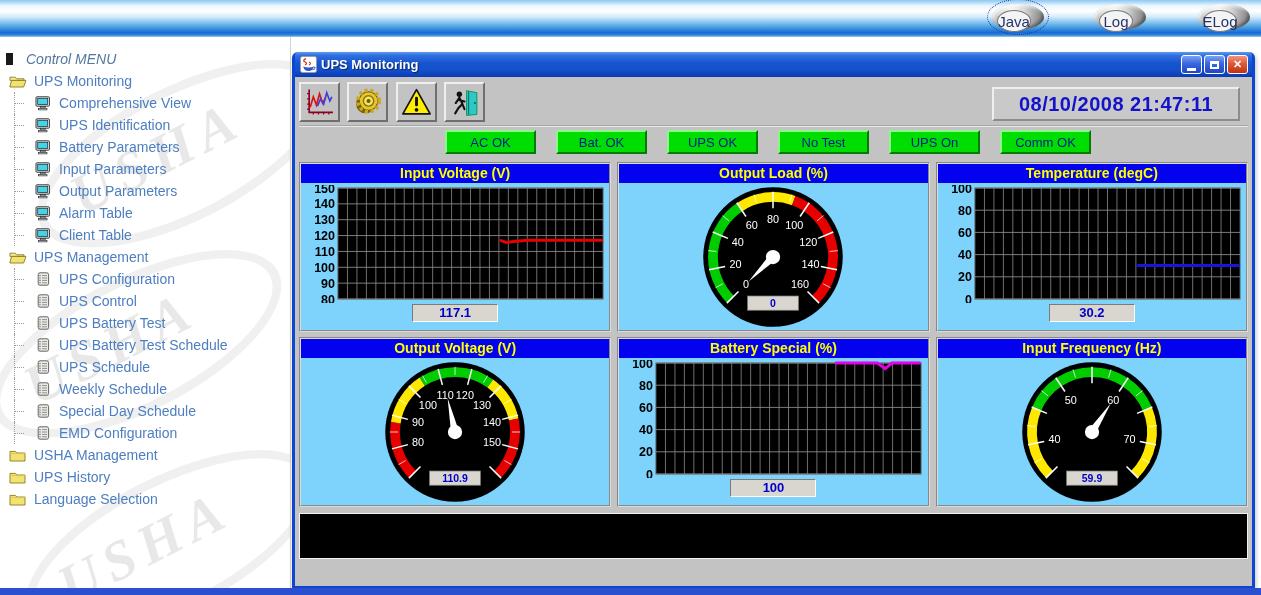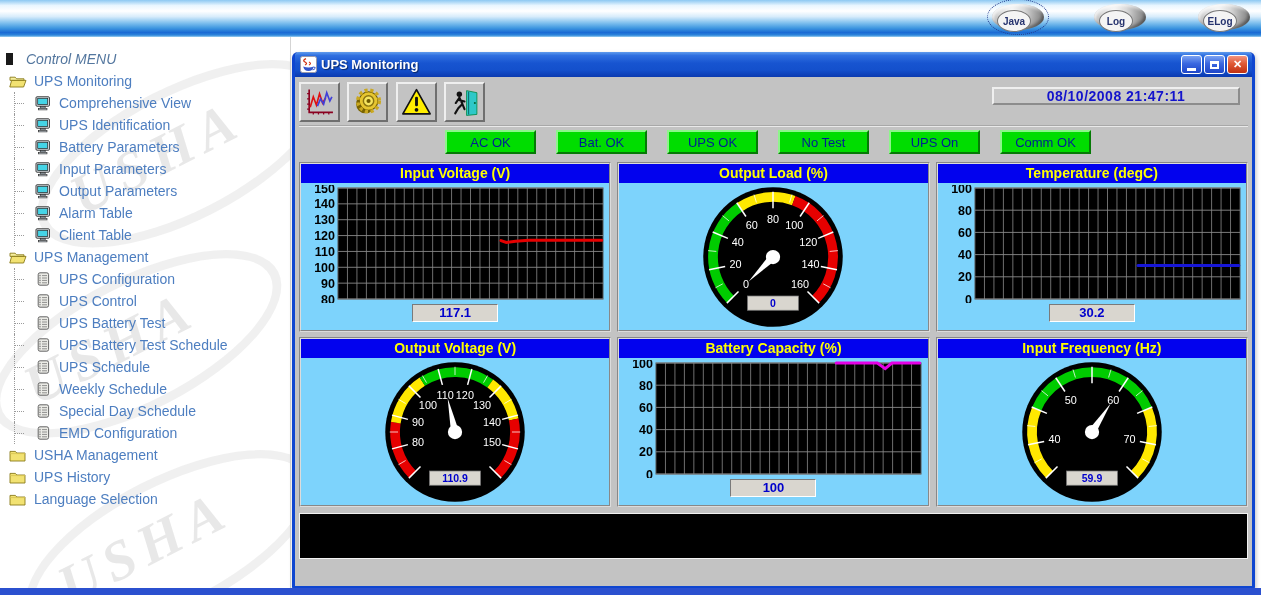--- a/index.html
+++ b/index.html
@@ -9,21 +9,21 @@
 
   
   .topbar { position:absolute; left:0; top:0; width:1261px; height:37px;
     background:linear-gradient(180deg,#8cc8f2 0%,#e9f6ff 15%,#ffffff 30%,#d7ecfb 45%,#7fc0ee 62%,#3e97e0 76%,#1a6ad4 88%,#2f87dc 95%,#9fd0f0 100%); }
   .ovalbtn { position:absolute; top:4px; width:52px; height:26px; border-radius:50%;
     background:radial-gradient(circle at 38% 30%, #fdfdfd 0%, #d8d8d8 35%, #9a9a9a 70%, #6f6f6f 100%);
     box-shadow:inset -2px -2px 3px rgba(0,0,0,.35), inset 2px 2px 3px rgba(255,255,255,.8);
     cursor:pointer; }
   .ovalbtn .lip { position:absolute; left:5px; top:6px; width:34px; height:22px; border-radius:50%;
     background:#f4f4f4; border:1px solid #777; display:flex; align-items:center; justify-content:center;
-    font-size:10px; font-weight:bold; color:#26336e; }
+    font-size:15px; font-weight:normal; color:#26336e; }
   .ovalbtn.focused { outline:1px dotted #223a8c; outline-offset:4px; }
 
   
   .content { position:absolute; left:0; top:37px; width:1261px; height:551px; background:#fff; }
   .sidebar { position:absolute; left:0; top:0; width:291px; height:100%;
     border-right:1px solid #d4d4d4; overflow:hidden; background:#fff; }
   .wm { position:absolute; transform:rotate(-27deg); color:rgba(110,110,110,.16);
     font:italic bold 56px "Liberation Serif", serif; letter-spacing:8px; white-space:nowrap; }
   .wm::before { content:""; position:absolute; left:-42px; top:-26px; width:300px; height:116px;
     border:9px solid rgba(110,110,110,.10); border-radius:50%; }
@@ -57,24 +57,24 @@
   .winbtn.close { background:linear-gradient(180deg,#f2937e 0%,#e05a36 45%,#c03012 100%); }
   .winbtn .minglyph { display:block; width:9px; height:3px; background:#fff; margin-top:9px; }
   .winbtn .maxglyph { display:block; width:9px; height:8px; border:2px solid #fff; border-top-width:3px; }
 
   .wclient { position:relative; height:487px; background:#c3c3c3; padding:3px 4px 0 4px; }
 
   .toolbar { position:relative; height:46px; border-bottom:1px solid #a8a8a8; box-shadow:0 1px 0 #e9e9e9; }
   .toolbtn { display:inline-block; width:41px; height:40px; margin:2px 3px 0 0; padding:3px;
     background:#c3c3c3; border:2px solid; border-color:#efefef #6f6f6f #6f6f6f #efefef; cursor:pointer; }
   .toolbtn svg { width:100%; height:100%; display:block; }
-  .datebox { position:absolute; right:8px; top:7px; width:248px; height:18px;
+  .datebox { position:absolute; right:8px; top:7px; width:248px; height:34px;
     border:2px solid; border-color:#efefef #8c8c8c #8c8c8c #efefef; background:#c9c9c9;
     display:flex; align-items:center; justify-content:center;
-    font-size:14px; font-weight:bold; color:var(--datetime-text,#1313cc); letter-spacing:.5px; }
+    font-size:20px; font-weight:bold; color:var(--datetime-text,#1313cc); letter-spacing:.5px; }
 
   .statusrow { display:flex; gap:20px; padding:4px 0 3px 146px; }
   .statbtn { width:91px; height:24px; background:var(--status-green,#00dd00);
     border:2px solid; border-color:#8df58a #067a06 #067a06 #8df58a;
     color:#001c96; font-size:13px; font-weight:normal; display:flex; align-items:center; justify-content:center;
     cursor:pointer; }
 
   .grid { display:grid; grid-template-columns:1fr 1fr 1fr; grid-auto-rows:170px; gap:5px 6px; margin-top:5px; }
   .panel { background:#7dd3fc; border:2px groove #dcdcdc; }
   .ptitle { height:19px; background:var(--panel-title-bg,#0202ee); color:var(--panel-title-fg,#ffff00);
@@ -604,21 +604,21 @@
                   <text x="149.3" y="91.8" text-anchor="middle" font-size="14.5" fill="#fff" font-family="Liberation Sans, sans-serif">140</text>
                   <text x="149.3" y="118.2" text-anchor="middle" font-size="14.5" fill="#fff" font-family="Liberation Sans, sans-serif">150</text>
                   <polygon points="90.2,55.1 94.9,102.1 105.5,99.8" fill="#fff"></polygon>
                   <circle cx="100" cy="100" r="9.5" fill="#fff"></circle>
                   <rect x="66" y="152" width="68" height="19" fill="#d9d6cf" stroke="#777"></rect>
                   <text x="100" y="166.5" text-anchor="middle" font-size="14" font-weight="bold" fill="#0000cc" font-family="Liberation Sans, sans-serif">110.9</text>
                 </svg>
               </div>
             </div>
             <div class="panel">
-              <div class="ptitle">Battery Capacity (%)</div>
+              <div class="ptitle">Battery Special (%)</div>
               <div class="pbody">
                 <svg class="chart" width="304" height="118" viewBox="0 0 304 118">
                   <rect x="35" y="3" width="265" height="111" fill="#000" stroke="#555"></rect>
                   <line x1="44.464285714285715" y1="3" x2="44.464285714285715" y2="114" stroke="#8a8a8a" stroke-width="0.8"></line>
                   <line x1="53.92857142857143" y1="3" x2="53.92857142857143" y2="114" stroke="#8a8a8a" stroke-width="0.8"></line>
                   <line x1="63.39285714285714" y1="3" x2="63.39285714285714" y2="114" stroke="#8a8a8a" stroke-width="0.8"></line>
                   <line x1="72.85714285714286" y1="3" x2="72.85714285714286" y2="114" stroke="#8a8a8a" stroke-width="0.8"></line>
                   <line x1="82.32142857142857" y1="3" x2="82.32142857142857" y2="114" stroke="#8a8a8a" stroke-width="0.8"></line>
                   <line x1="91.78571428571428" y1="3" x2="91.78571428571428" y2="114" stroke="#8a8a8a" stroke-width="0.8"></line>
                   <line x1="101.25" y1="3" x2="101.25" y2="114" stroke="#8a8a8a" stroke-width="0.8"></line>

